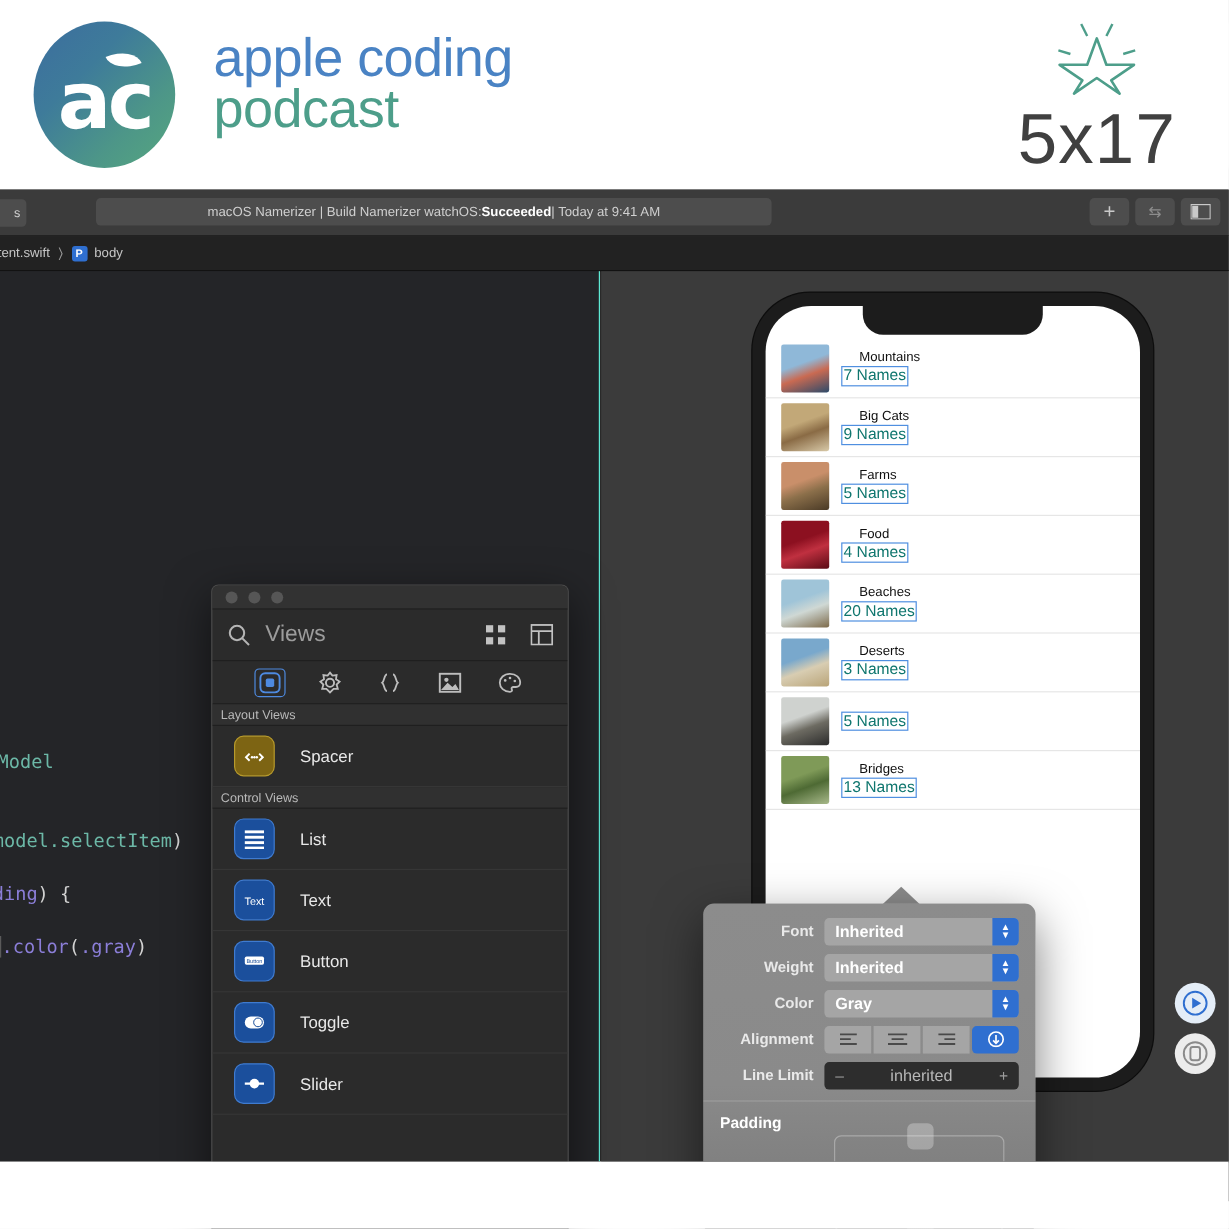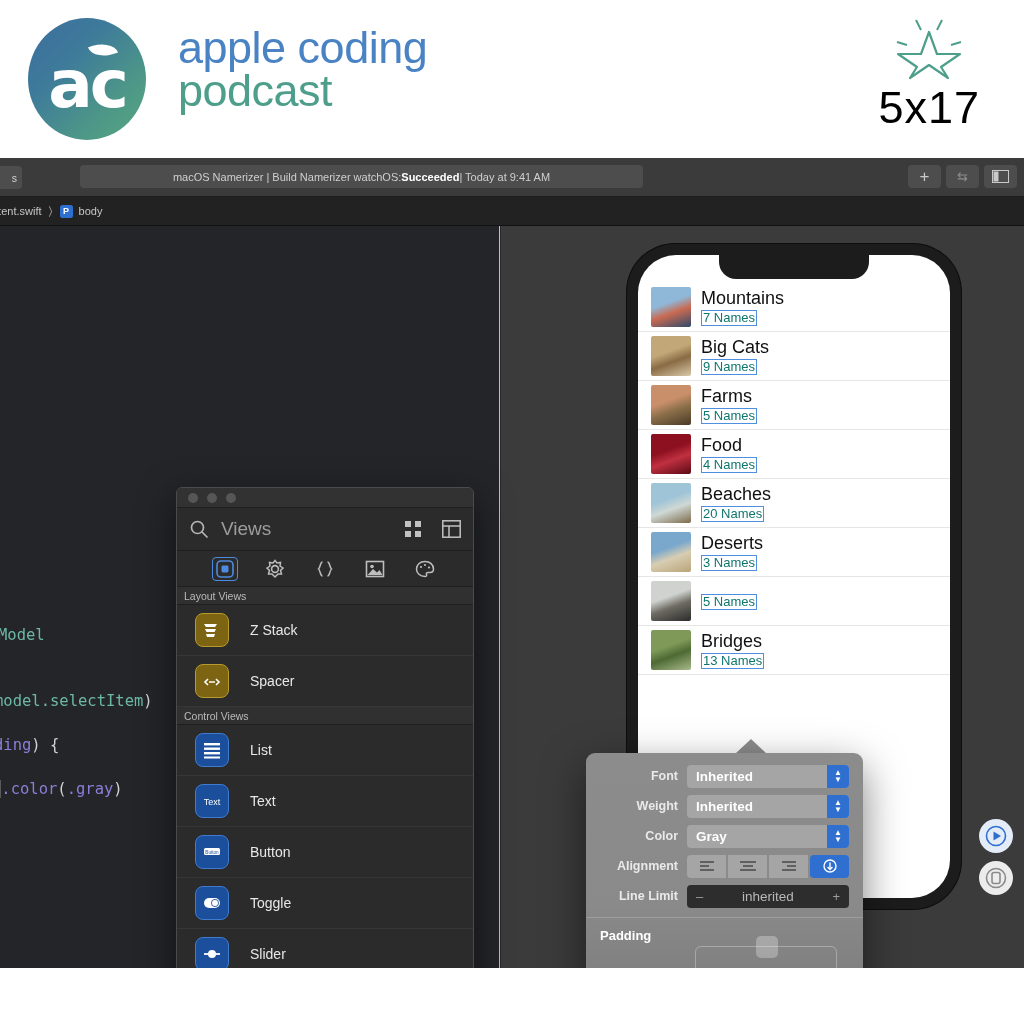--- a/index.html
+++ b/index.html
@@ -14,21 +14,21 @@
      background:linear-gradient(135deg,#3c6d9e 0%,#3e7b9a 35%,#4d9688 70%,#56a77f 100%); }
   .logo-glyph { position:absolute; inset:0; display:flex; align-items:center; justify-content:center;
      color:#fff; font-family:"DejaVu Sans", sans-serif; font-weight:700; font-size:66px;
      letter-spacing:-3px; padding-top:10px; }
   .logo-leaf { position:absolute; left:62px; top:24px; width:26px; height:16px; background:#fff;
      border-radius:0 100% 0 100%; transform:rotate(-22deg); }
   .brand { position:absolute; left:178px; top:26px; line-height:0.96; }
   .brand .l1 { font-size:45px; color:#4a83c4; font-weight:400; letter-spacing:-0.5px; }
   .brand .l2 { font-size:45px; color:#4d9e8a; font-weight:400; letter-spacing:-0.5px; }
   .ep { position:absolute; right:44px; top:18px; text-align:center; }
-  .ep .num { font-size:45px; color:#000000; letter-spacing:1px; }
+  .ep .num { font-size:59px; color:#404040; letter-spacing:1px; }
   .star { display:block; margin:0 auto 2px; }
 
   
   .xcode { position:absolute; left:0; top:158px; width:1024px; height:810px; background:#292929; }
 
   .toolbar { position:absolute; left:0; top:0; width:1024px; height:39px; background:#3b3b3b;
      border-bottom:1px solid #1d1d1d; }
   .tb-chip { position:absolute; height:23px; background:#4d4d4d; border-radius:4px;
      display:flex; align-items:center; color:#d2d2d2; font-size:10.5px; }
   .chip-left { left:-12px; top:8px; width:34px; justify-content:flex-end; padding-right:5px; }
@@ -85,21 +85,21 @@
   .canvas { position:absolute; left:501px; top:68px; width:523px; height:742px; background:#3b3b3b; }
   .phone { position:absolute; left:126px; top:18px; width:334px; height:665px; background:#1c1c1c;
      border-radius:48px; padding:11px; box-shadow:0 0 0 1px #0d0d0d; }
   .screen { position:relative; width:100%; height:100%; background:#fff; border-radius:38px; overflow:hidden; }
   .notch { position:absolute; left:50%; transform:translateX(-50%); top:0; width:150px; height:24px;
      background:#1c1c1c; border-radius:0 0 17px 17px; }
   .list { position:absolute; left:0; top:28px; right:0; }
   .row { height:49px; display:flex; align-items:center; padding-left:13px; gap:10px;
      border-bottom:1px solid #e6e6e6; }
   .thumb { width:40px; height:40px; border-radius:2px; flex:none; }
-  .row .tt { font-size:18px; color:#101010; line-height:1.15; }
+  .row .tt { font-size:11px; color:#101010; line-height:1.15;margin-left:15px; }
   .row .sub { display:inline-block; font-size:13px; color:#0f766e; line-height:1.1;
      border:1px solid #4f8fe0; padding:0 1px; margin-top:1px; }
   .preview-label { position:absolute; left:0; bottom:24px; width:523px; text-align:center;
      color:#d8d8d8; font-size:11.5px; font-weight:700; }
   .pv-ctrl { position:absolute; right:11px; width:34px; height:34px; border-radius:50%;
      display:flex; align-items:center; justify-content:center; }
   .pv-play { top:593px; background:#e4edf7; color:#2f6fd0; }
   .pv-dev { top:635px; background:#ececec; color:#8a8a8a; }
 
   
@@ -321,30 +321,20 @@
               <circle cx="11" cy="7" r="1.1" fill="currentColor"></circle>
               <circle cx="15" cy="9.5" r="1.1" fill="currentColor"></circle>
             </svg>
           </div>
         </div>
       <div id="lib-body">
           <div class="sec-head">Layout Views</div>
           <div class="lib-row">
             <div class="ico gold">
               <svg width="24" height="26" viewBox="0 0 24 26">
-                <path d="M4 7 L17 7 L15 10 L6 10 Z" fill="#fff"></path>
-                <path d="M5 12 L16 12 L14.5 15 L6.5 15 Z" fill="#fff"></path>
-                <path d="M6 17 L15 17 L14 20 L7 20 Z" fill="#fff"></path>
-              </svg>
-            </div>
-            <div class="label">Z Stack</div>
-          </div>
-          <div class="lib-row">
-            <div class="ico gold">
-              <svg width="24" height="26" viewBox="0 0 24 26">
                 <path d="M8 11 L5 14 L8 17" fill="none" stroke="#fff" stroke-width="1.6"></path>
                 <path d="M16 11 L19 14 L16 17" fill="none" stroke="#fff" stroke-width="1.6"></path>
                 <circle cx="10" cy="14" r="1" fill="#fff"></circle>
                 <circle cx="12" cy="14" r="1" fill="#fff"></circle>
                 <circle cx="14" cy="14" r="1" fill="#fff"></circle>
               </svg>
             </div>
             <div class="label">Spacer</div>
           </div>
           <div class="sec-head">Control Views</div>

